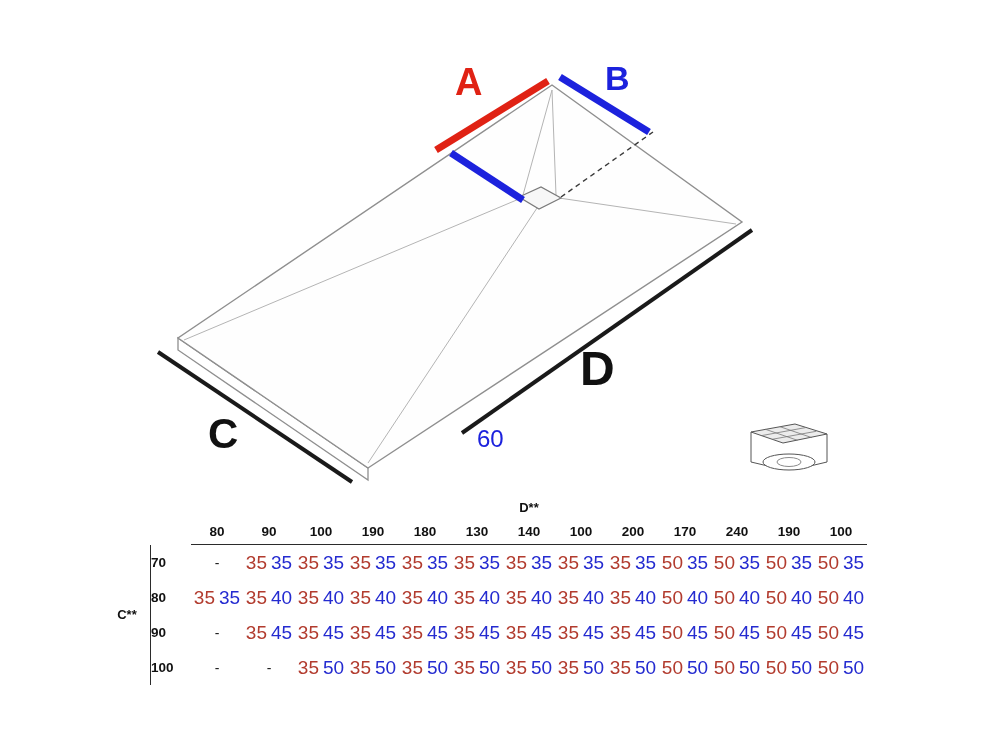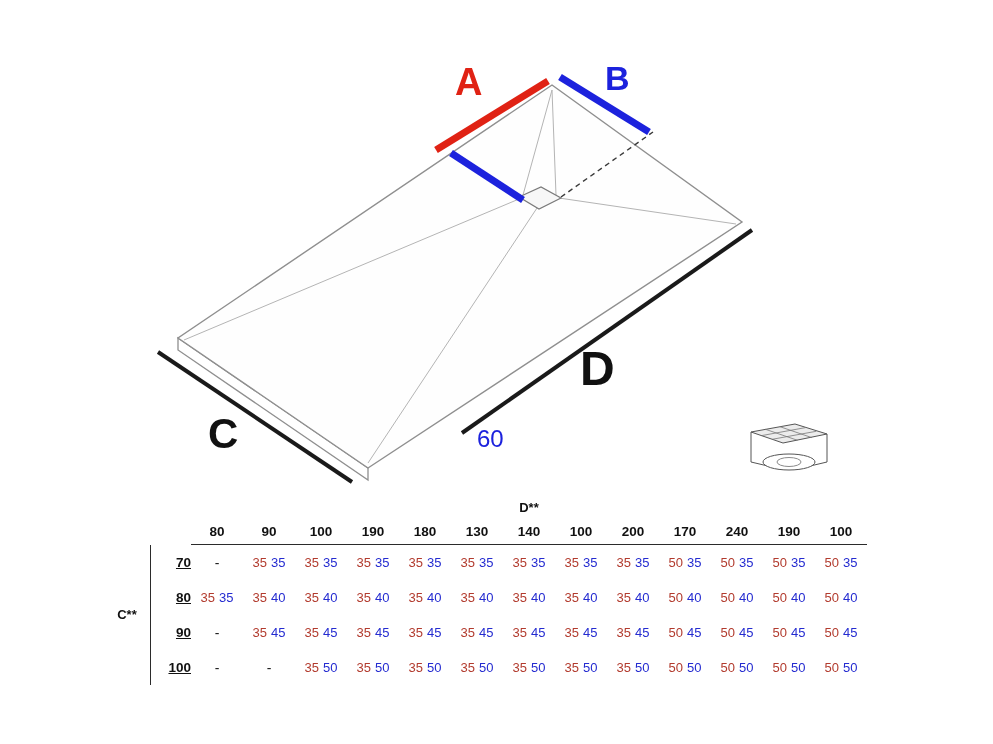--- a/index.html
+++ b/index.html
@@ -12,23 +12,23 @@
 
   
   .table-wrap{position:absolute;left:104px;top:496px;}
   table{border-collapse:collapse;table-layout:fixed;}
   td{padding:0;margin:0;}
   .spacer{border:none;}
   .daxis{text-align:center;font-weight:bold;font-size:13px;height:22px;vertical-align:middle;}
   .col-h{width:52px;text-align:center;font-weight:bold;font-size:13.5px;height:26px;
          border-bottom:1.5px solid #2b2b2b;vertical-align:middle;}
   .caxis{width:46px;text-align:center;font-weight:bold;font-size:13px;}
-  .row-h{width:40px;text-align:right;font-weight:bold;font-size:13.5px;
-         border-left:1.5px solid #2b2b2b;text-decoration:underline;}
-  .cell{height:35px;text-align:center;font-size:13px;vertical-align:middle;white-space:nowrap;}
+  .row-h{width:40px;text-align:left;font-weight:bold;font-size:13.5px;
+         border-left:1.5px solid #2b2b2b;}
+  .cell{height:35px;text-align:center;font-size:19px;vertical-align:middle;white-space:nowrap;}
   .cell .vr{color:var(--table_red);margin-right:4px;}
   .cell .vb{color:var(--table_blue);}
   .cell.dash{color:#222;font-size:14px;}
 </style>
 </head>
 <body>
 
 <div class="diagram-area">
   <svg width="993" height="495" viewBox="0 0 993 495">
 

